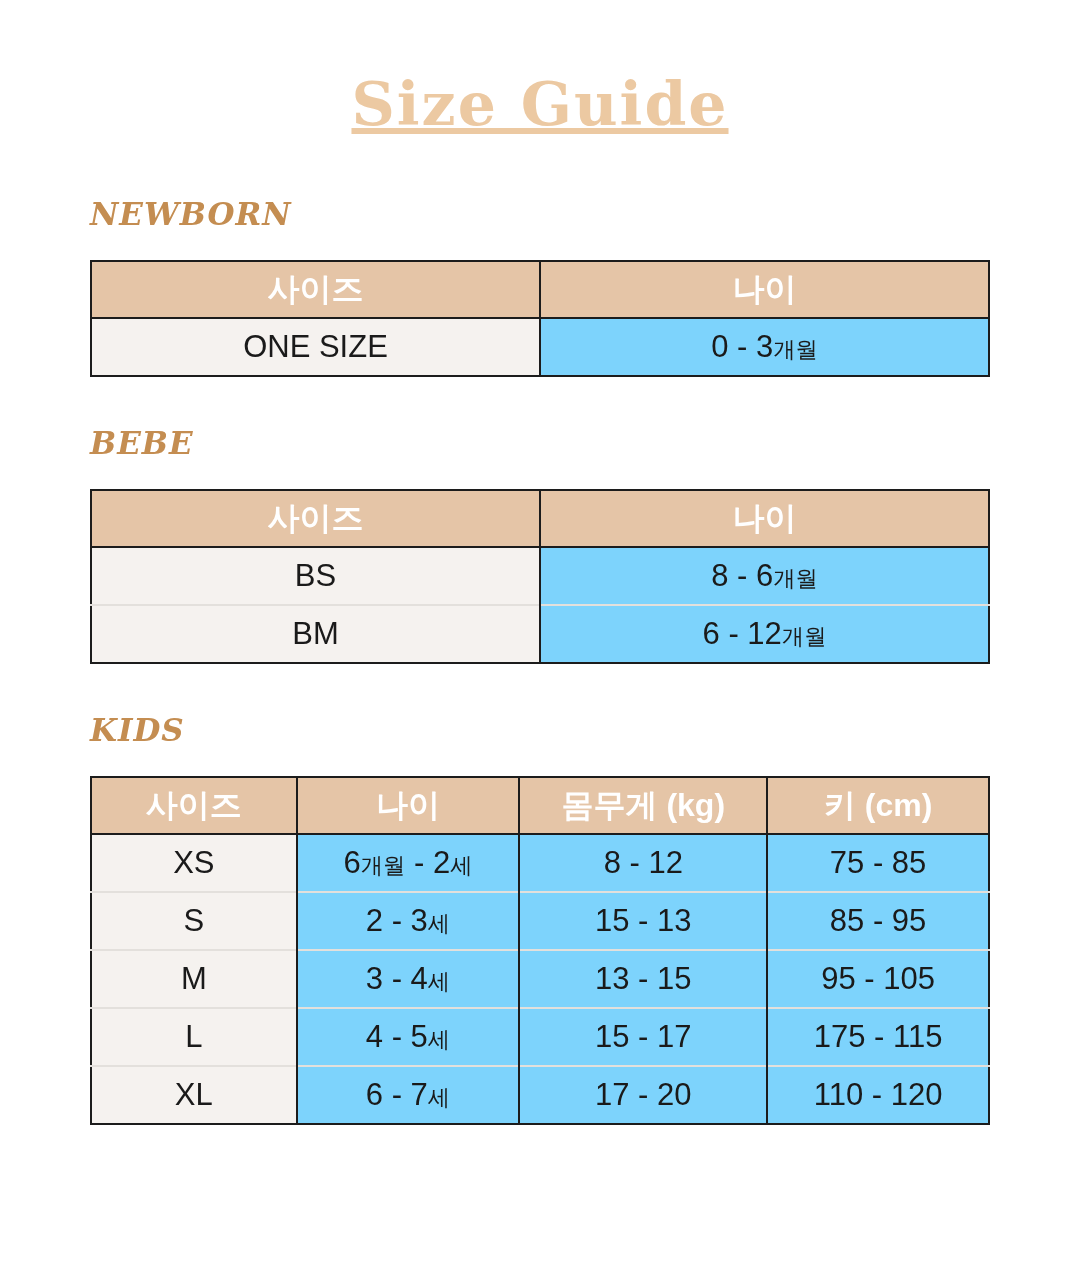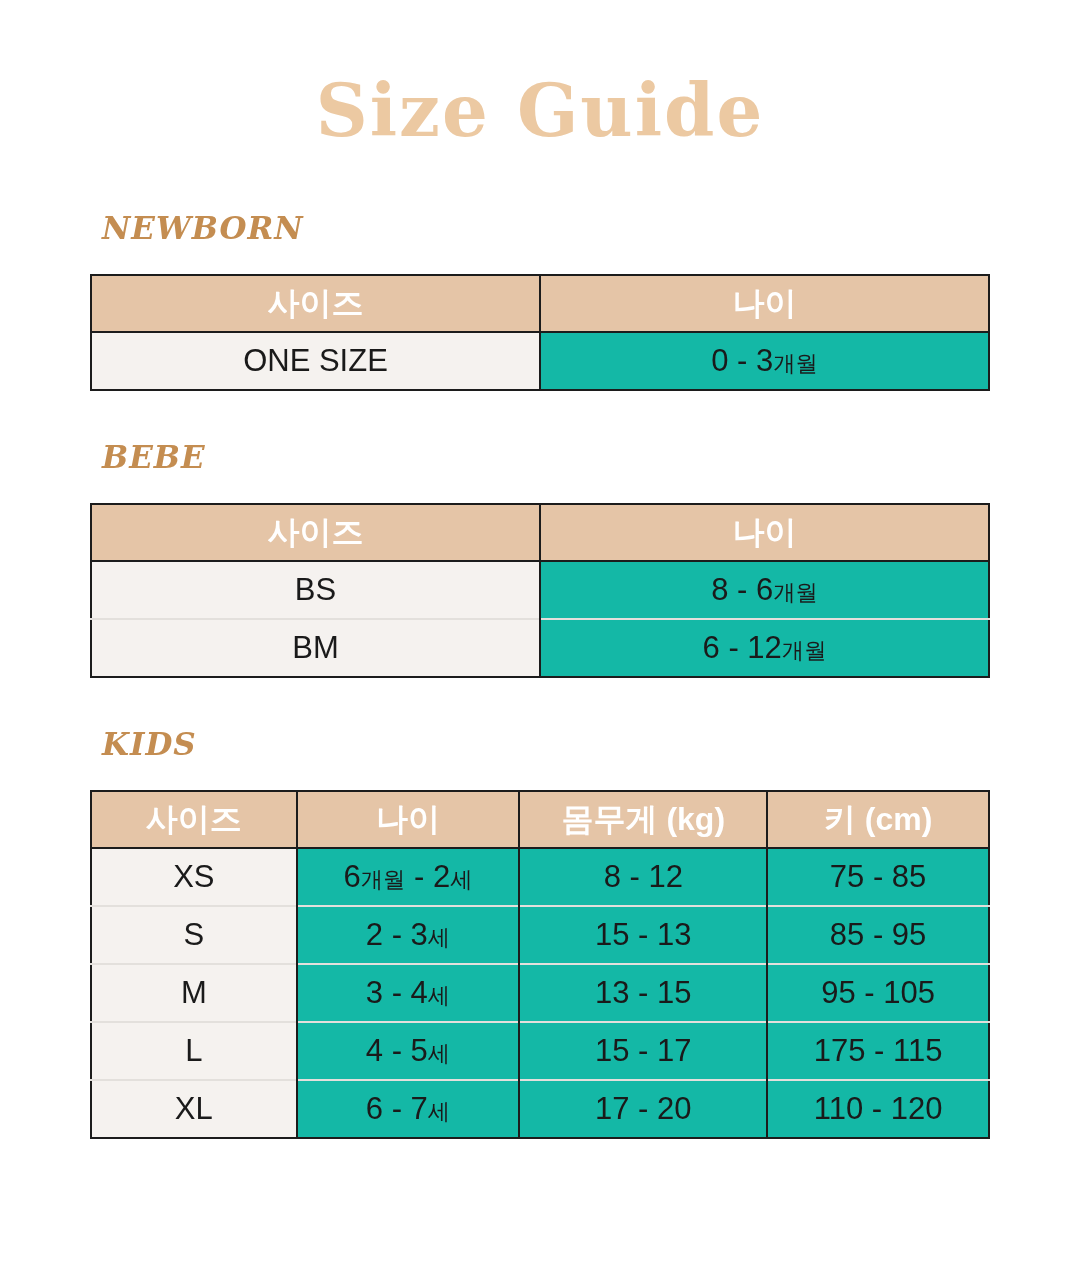--- a/index.html
+++ b/index.html
@@ -12,36 +12,37 @@
     width: 1080px;
     min-height: 1272px;
   }
   .container {
     width: 900px;
     margin: 0 auto;
   }
   .page-title {
     font-family: "DejaVu Serif", serif;
     font-weight: 700;
-    font-size: 72px;
+    font-size: 60px;
     line-height: 1.2;
     letter-spacing: 2px;
     color: var(--title, #ecc9a2);
     text-align: center;
     margin: 68px 0 0 0;
+    text-decoration: underline;
   }
   .section-heading {
     font-family: "DejaVu Serif", serif;
     font-style: italic;
     font-weight: 700;
     font-size: 31px;
     line-height: 36px;
     letter-spacing: 1px;
     color: var(--heading, #c48d51);
-    margin: 48px 0 28px 12px;
+    margin: 48px 0 28px 0;
   }
   section:first-of-type .section-heading {
     margin-top: 56px;
   }
   table.size-table {
     width: 100%;
     border-collapse: collapse;
     table-layout: fixed;
     border: 2px solid var(--border-dark, #1c1c1c);
   }
@@ -52,21 +53,21 @@
     font-size: 32px;
     height: 55px;
     text-align: center;
     vertical-align: middle;
     border-bottom: 2px solid var(--border-dark, #1c1c1c);
     padding: 0;
   }
   table.size-table td {
     font-size: 31px;
     color: var(--body-text, #1a1a1a);
-    background: #14b8a6;
+    background: #7dd3fc;
     height: 56px;
     text-align: center;
     vertical-align: middle;
     padding: 0;
   }
   table.size-table th + th,
   table.size-table td + td {
     border-left: 2px solid var(--border-dark, #1c1c1c);
   }
   table.size-table tbody tr + tr td {

